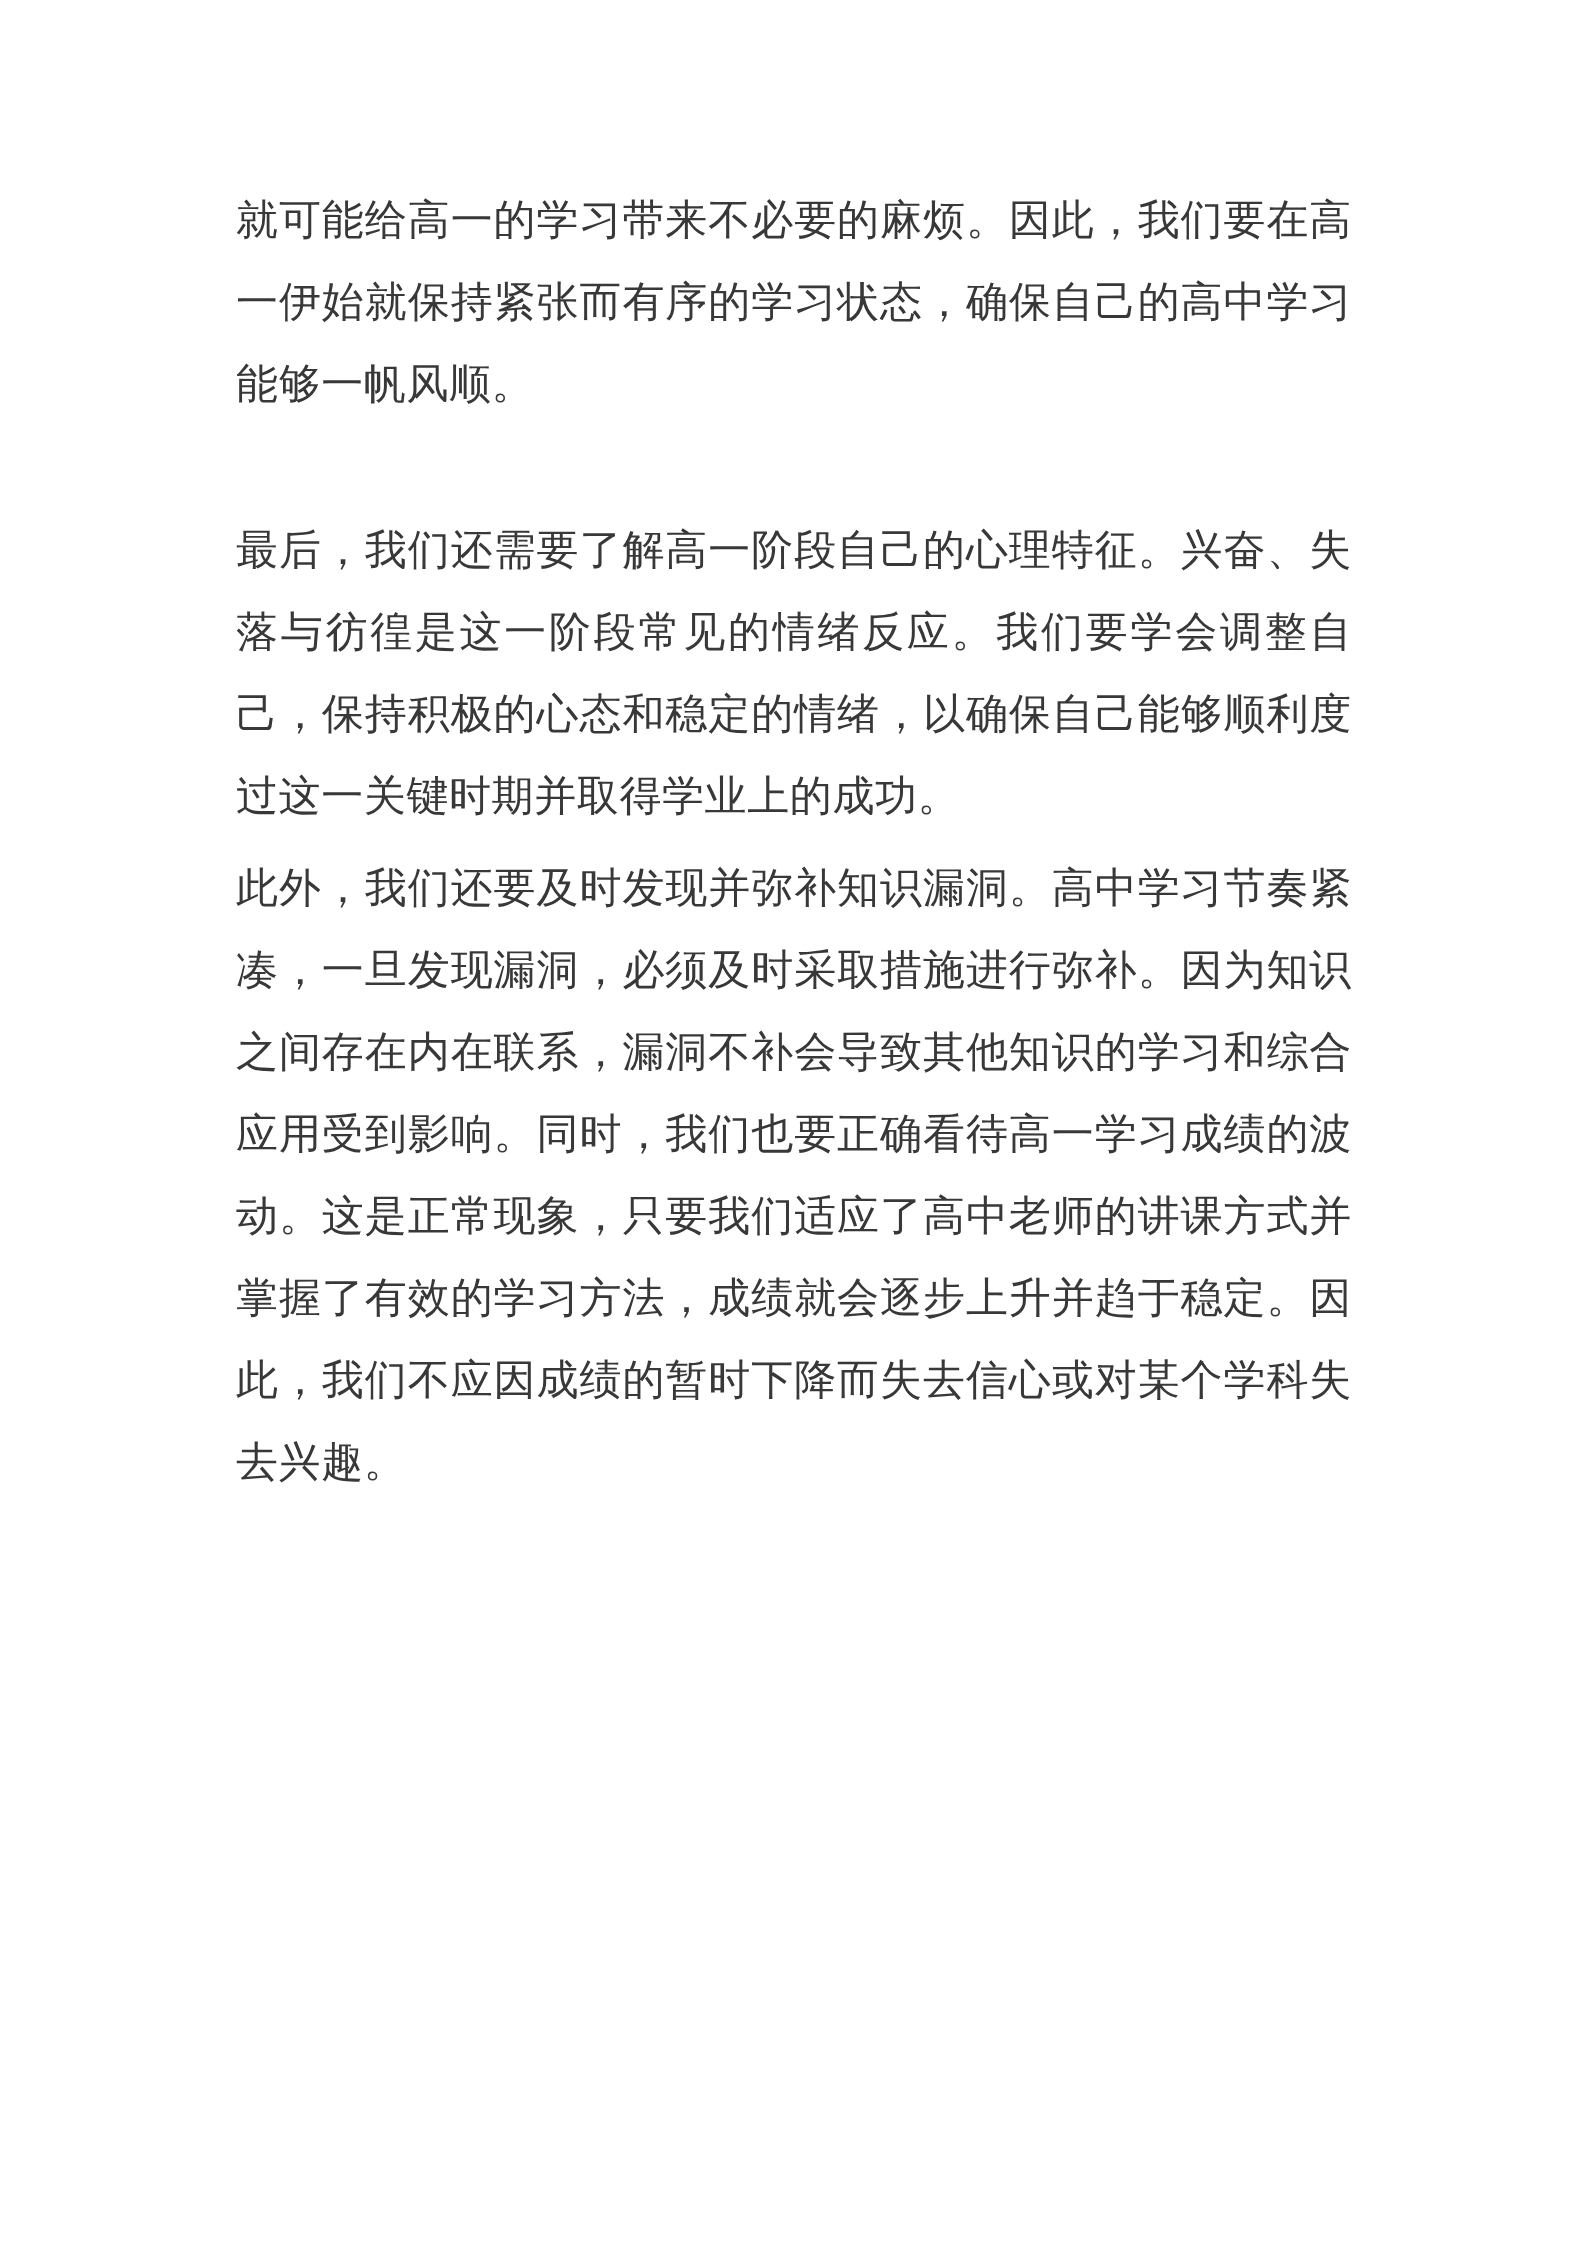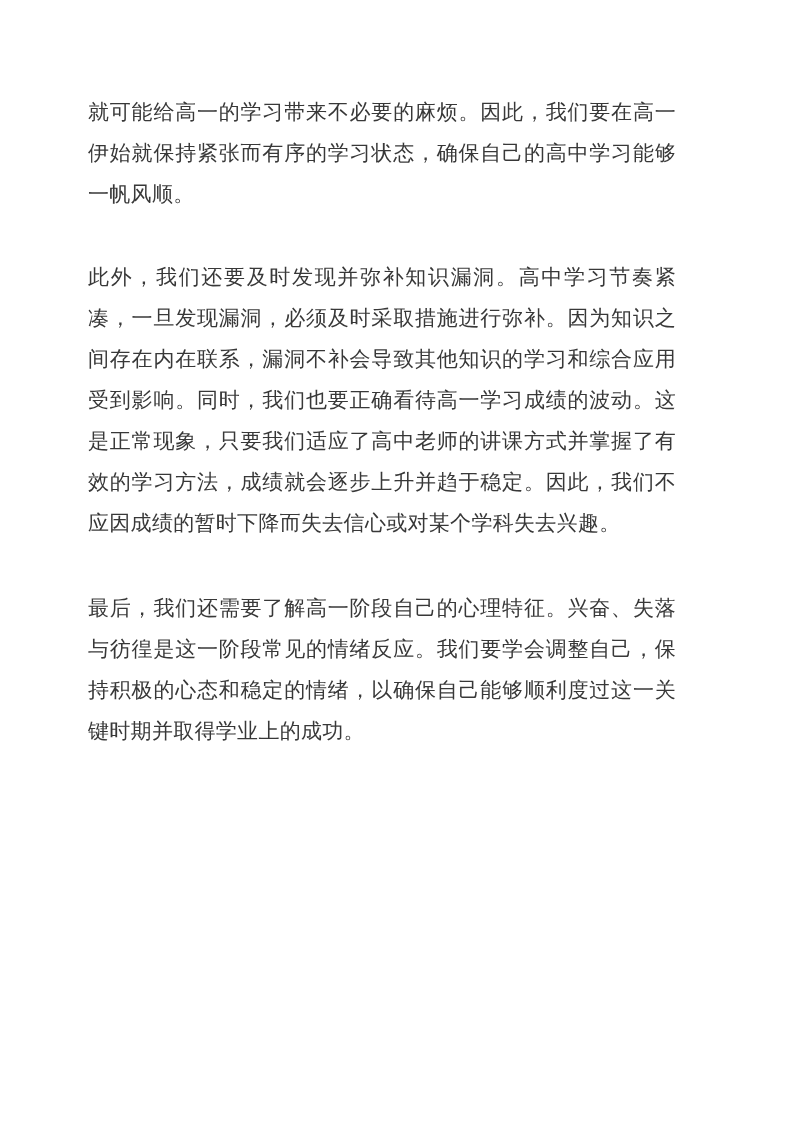--- a/index.html
+++ b/index.html
@@ -6,23 +6,23 @@
     margin: 0;
     padding: 0;
     background: #ffffff;
   }
   .page {
     position: relative;
     width: 793px;
     height: 1122px;
     background: #ffffff;
     box-sizing: border-box;
-    padding: 92px 117px 0 88px;
+    padding: 92px 117px 0 118px;
     overflow: hidden;
-    font-family: Liberation Serif, serif;
+    font-family: Liberation Mono, monospace;
     color: #383838;
   }
   .para {
     font-size: 21px;
     line-height: 41px;
     letter-spacing: 0.3px;
     text-align: justify;
     text-justify: inter-ideograph;
     margin: 0 0 42px 0;
     font-weight: 400;
@@ -35,15 +35,15 @@
   }
   .para.last {
     margin-bottom: 0;
   }
 </style>
 </head>
 <body>
 
 <div class="page">
   <p class="para">就可能给高一的学习带来不必要的麻烦。因此，我们要在高一伊始就保持紧张而有序的学习状态，确保自己的高中学习能够一帆风顺。</p>
+  <p class="para gap-none">最后，我们还需要了解高一阶段自己的心理特征。兴奋、失落与彷徨是这一阶段常见的情绪反应。我们要学会调整自己，保持积极的心态和稳定的情绪，以确保自己能够顺利度过这一关键时期并取得学业上的成功。</p>
   <p class="para gap-large">此外，我们还要及时发现并弥补知识漏洞。高中学习节奏紧凑，一旦发现漏洞，必须及时采取措施进行弥补。因为知识之间存在内在联系，漏洞不补会导致其他知识的学习和综合应用受到影响。同时，我们也要正确看待高一学习成绩的波动。这是正常现象，只要我们适应了高中老师的讲课方式并掌握了有效的学习方法，成绩就会逐步上升并趋于稳定。因此，我们不应因成绩的暂时下降而失去信心或对某个学科失去兴趣。</p>
-  <p class="para gap-none">最后，我们还需要了解高一阶段自己的心理特征。兴奋、失落与彷徨是这一阶段常见的情绪反应。我们要学会调整自己，保持积极的心态和稳定的情绪，以确保自己能够顺利度过这一关键时期并取得学业上的成功。</p>
 </div>
 
 </body></html>

